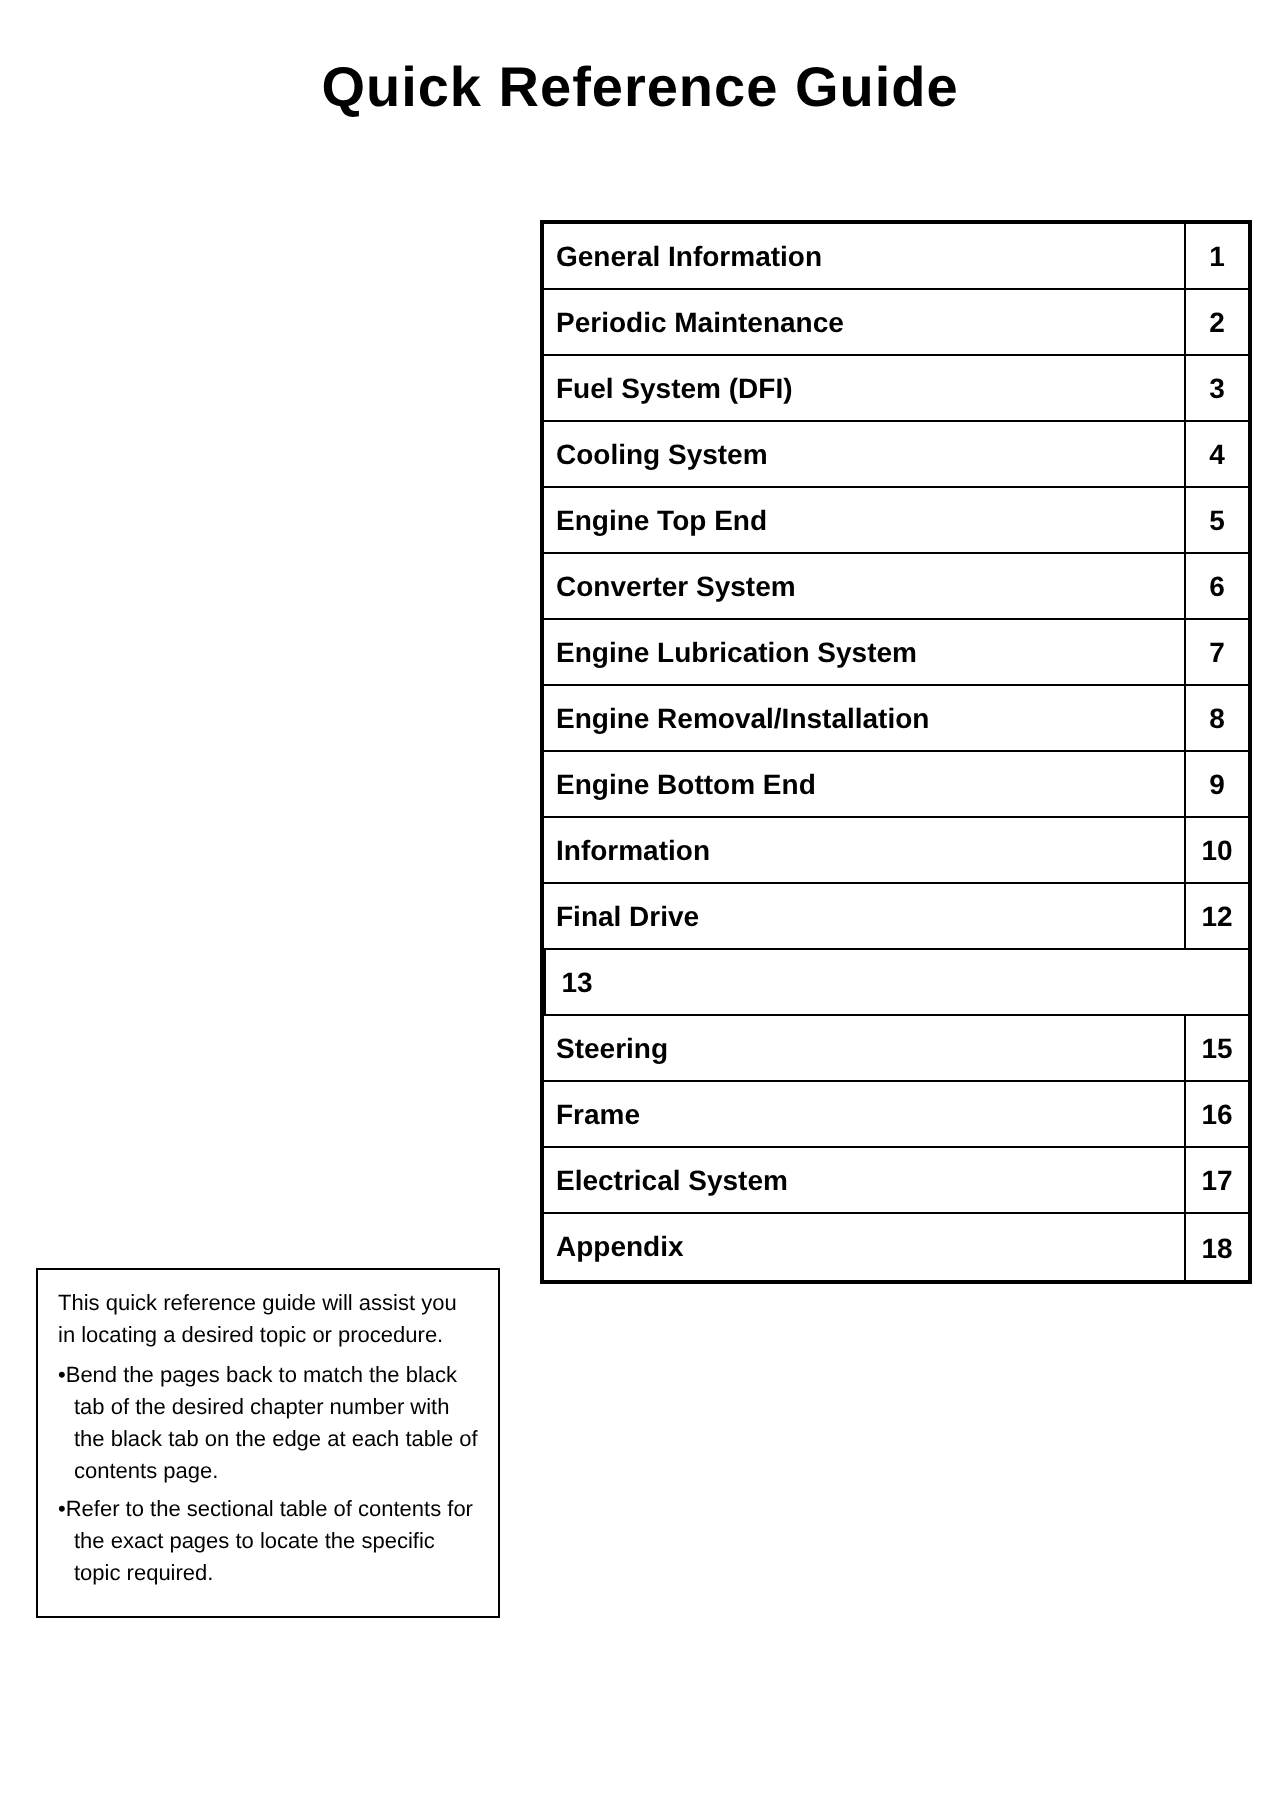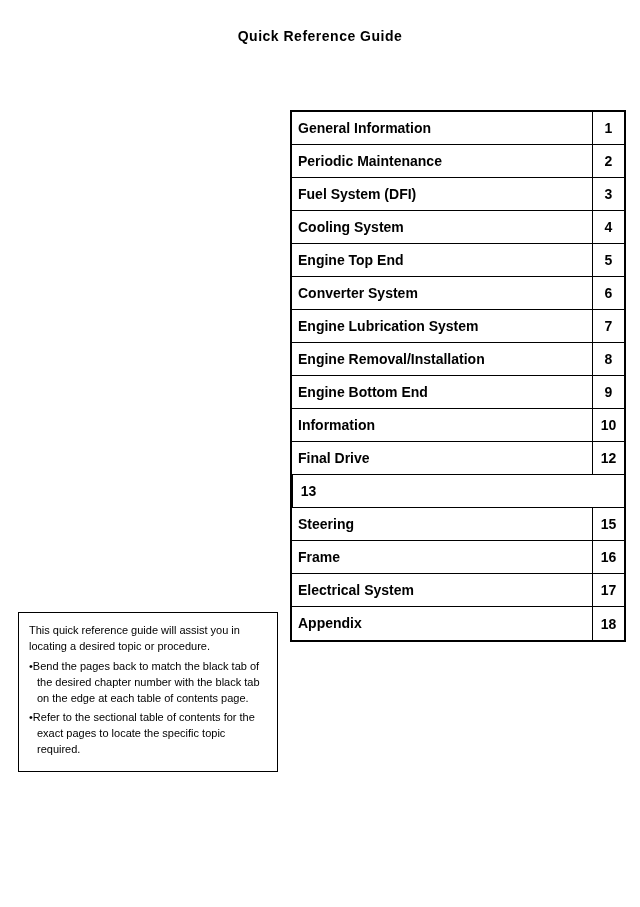--- a/index.html
+++ b/index.html
@@ -12,33 +12,32 @@
       width: 640px;
       height: 907px;
       background: #fff;
       font-family: Arial, Helvetica, sans-serif;
       overflow: hidden;
       position: relative;
     }
 
     .page-title {
       text-align: center;
-      font-size: 14px;
+      font-size: 28px;
       font-weight: bold;
       padding: 28px 0 18px 0;
       letter-spacing: 0.5px;
     }
 
     .toc-container {
       position: absolute;
       top: 110px;
       left: 270px;
       right: 14px;
       border: 2px solid #000;
-      margin-left: 20px;
     }
 
     .toc-row {
       display: flex;
       align-items: center;
       border-bottom: 1.5px solid #000;
       min-height: 33px;
     }
 
     .toc-row:last-child {
@@ -63,22 +62,22 @@
       display: flex;
       align-items: center;
       justify-content: center;
       padding: 4px 2px;
       background: #fff;
     }
 
     .sidebar-note {
       position: absolute;
       left: 18px;
-      top: 612px;
-      width: 260px;
+      top: 634px;
+      width: 232px;
       border: 1.5px solid #000;
       padding: 10px 10px 10px 10px;
       font-size: 11px;
       line-height: 1.45;
     }
 
     .sidebar-note p {
       margin-bottom: 4px;
     }
 

